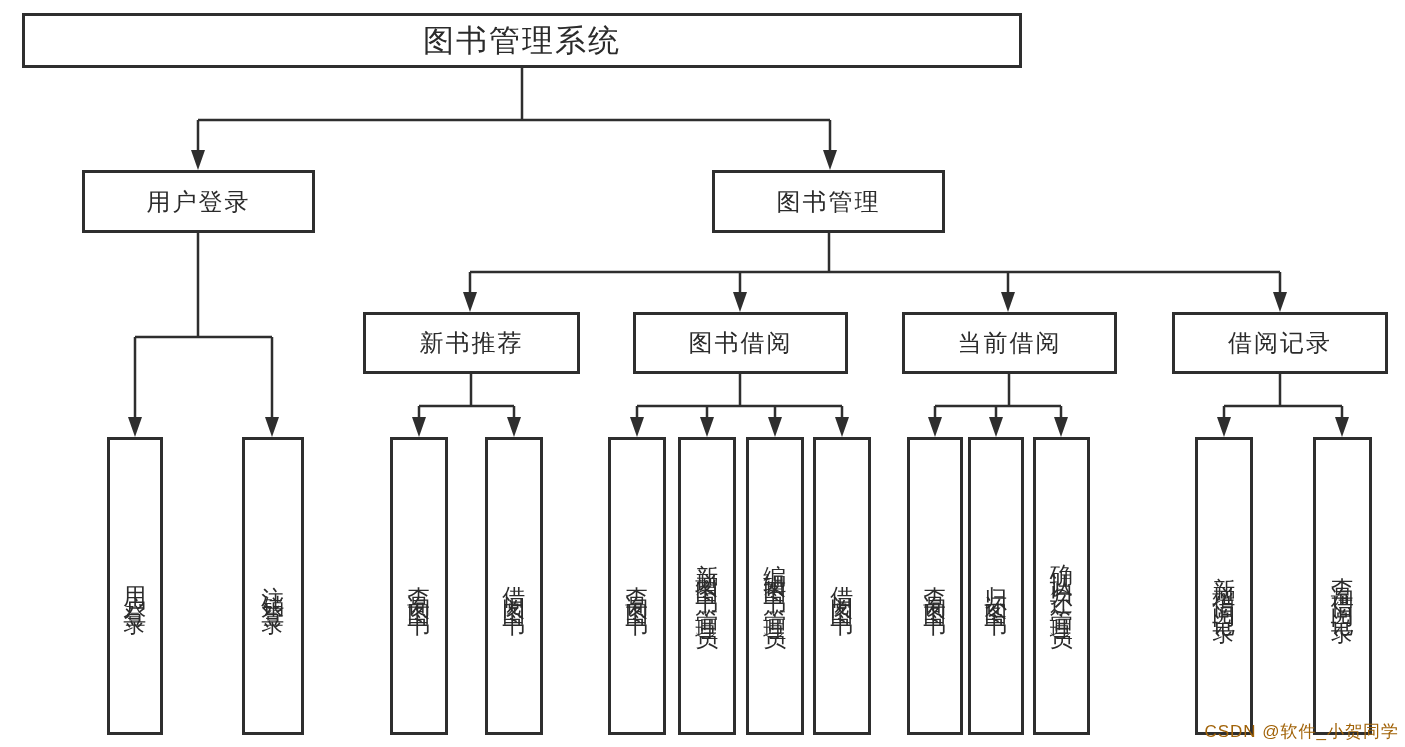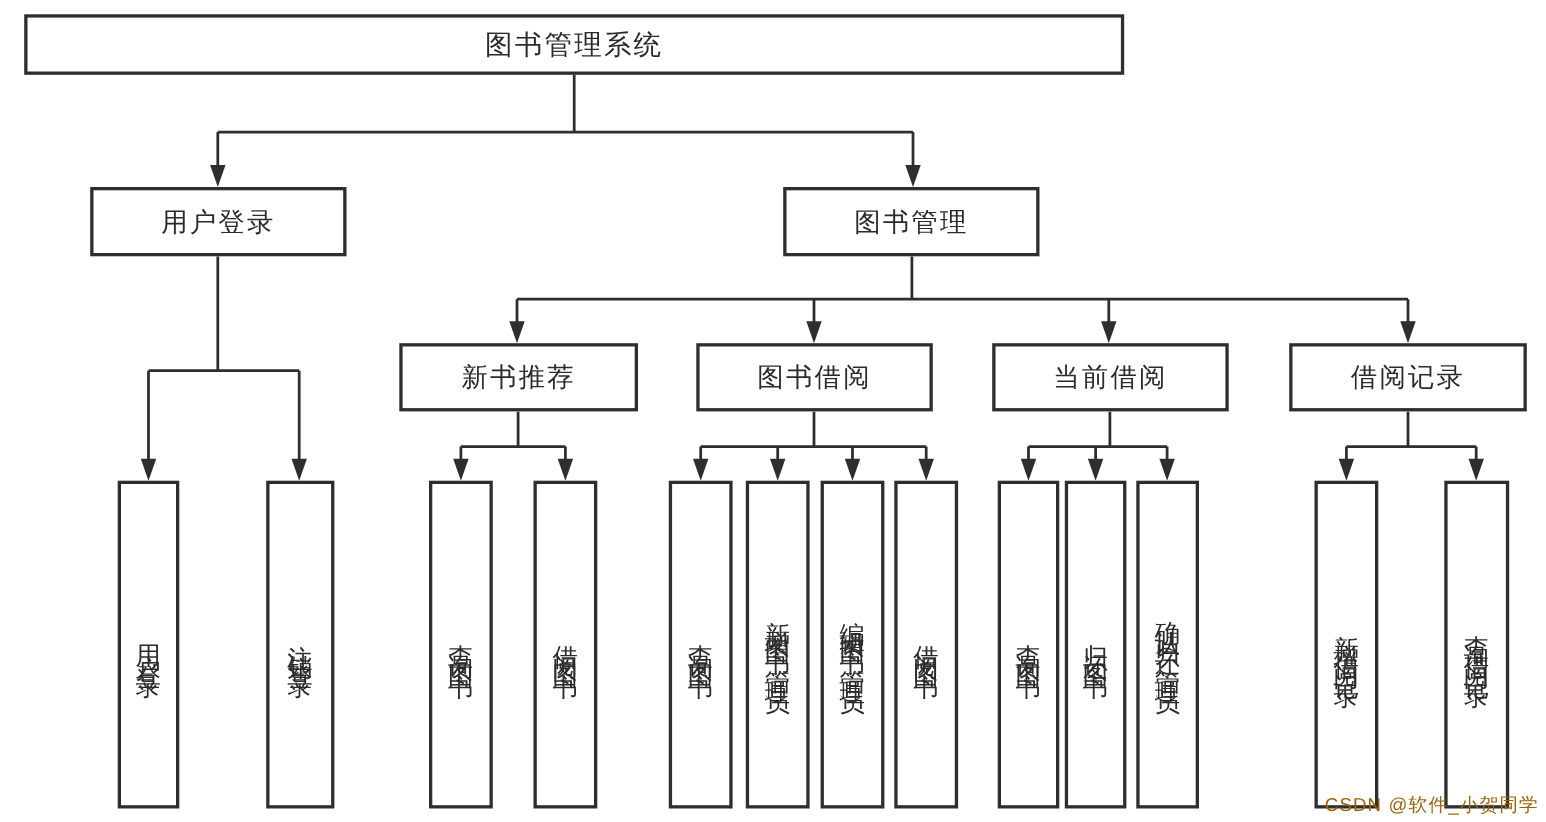--- a/index.html
+++ b/index.html
@@ -18,21 +18,21 @@
     border:3px solid #2e2e2e;
     background:#ffffff;
     display:flex;align-items:center;justify-content:center;
   }
   .h-label{
     font-size:24px;
     letter-spacing:2px;
     white-space:nowrap;
     color:#2b2b2b;
   }
-  .root .h-label{font-size:25px;}
+  .root .h-label{font-size:31px;}
   .v-label{
     writing-mode:vertical-rl;
     text-orientation:mixed;
     font-size:23px;
     letter-spacing:9px;
     line-height:1.15;
     color:#2b2b2b;
     white-space:nowrap;
   }
   .watermark{

